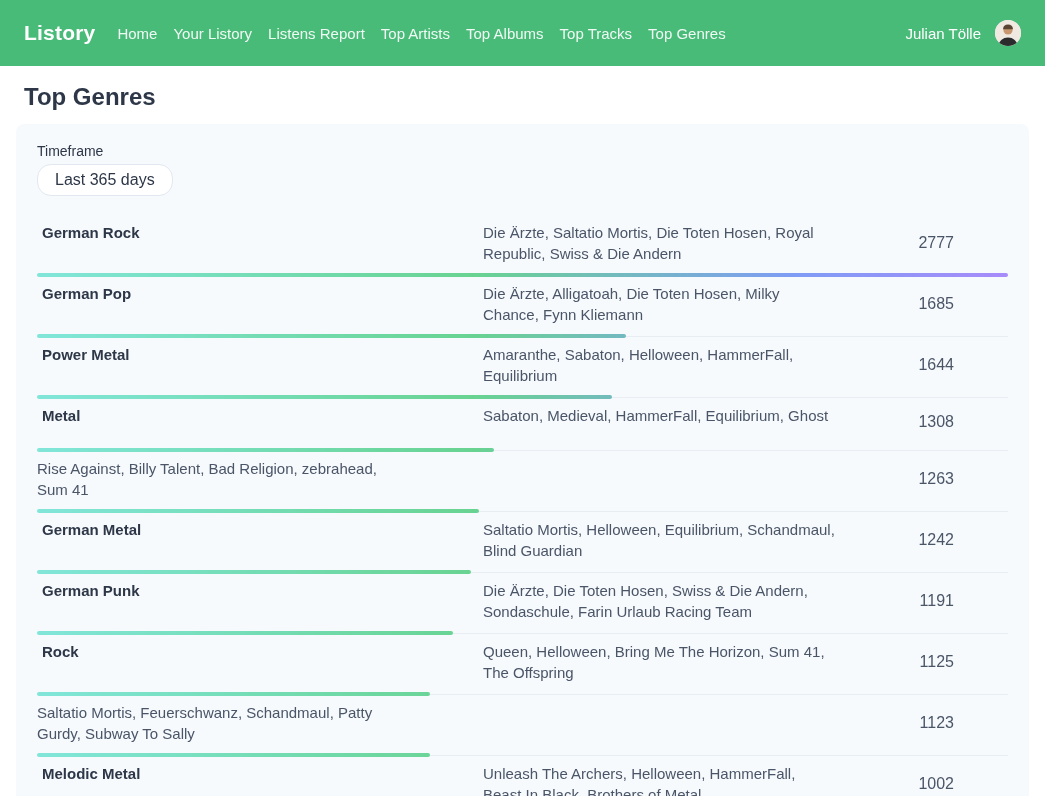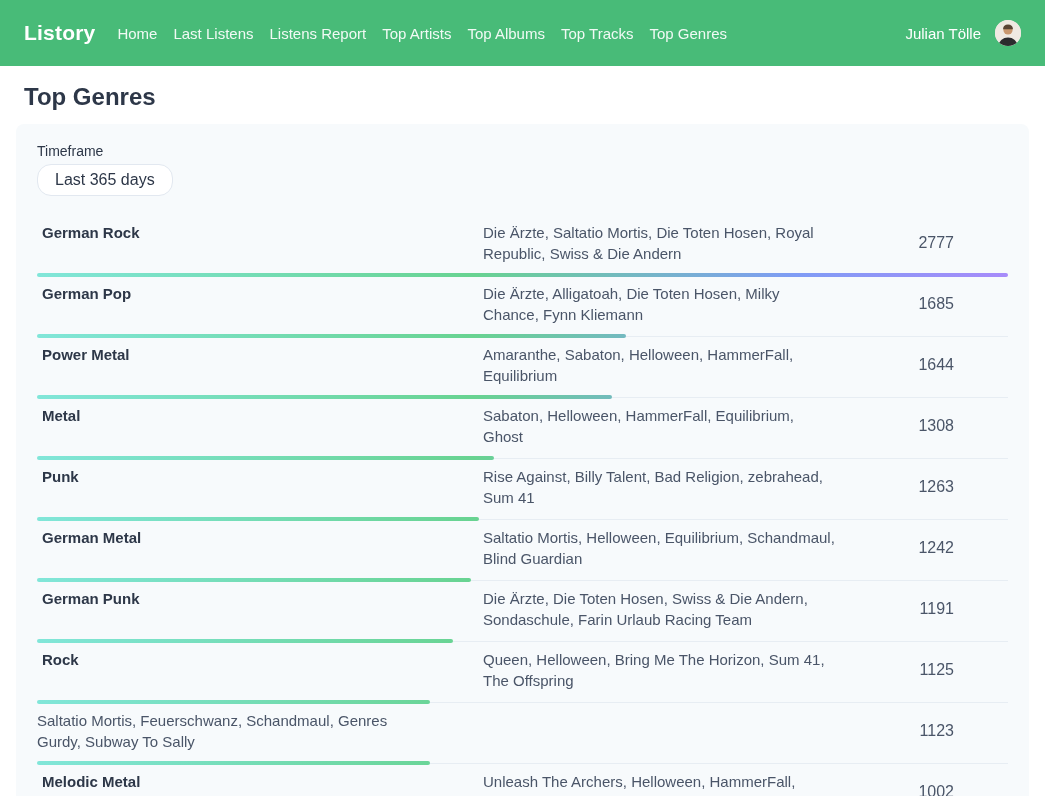--- a/index.html
+++ b/index.html
@@ -123,21 +123,21 @@
     z-index: 1;
   }
 </style>
 </head>
 <body>
 
 <nav class="navbar">
   <a href="#" class="brand">Listory</a>
   <div class="nav-links">
     <a href="#" class="nav-link">Home</a>
-    <a href="#" class="nav-link">Last Listens</a>
+    <a href="#" class="nav-link">Your Listory</a>
     <a href="#" class="nav-link">Listens Report</a>
     <a href="#" class="nav-link">Top Artists</a>
     <a href="#" class="nav-link">Top Albums</a>
     <a href="#" class="nav-link">Top Tracks</a>
     <a href="#" class="nav-link">Top Genres</a>
   </div>
   <div class="nav-spacer"></div>
   <span class="user-name">Julian Tölle</span>
   <div class="avatar">
     <svg width="26" height="26" viewBox="0 0 26 26">
@@ -174,27 +174,26 @@
 
     <div class="genre-row">
       <div class="cell-genre">Power Metal</div>
       <div class="cell-artists">Amaranthe, Sabaton, Helloween, HammerFall, Equilibrium</div>
       <div class="cell-count">1644</div>
       <div class="genre-bar" style="width: 59.2006%; background-image: linear-gradient(90deg, rgb(129, 230, 217) 0%, rgb(104, 211, 145) 45%, rgb(127, 156, 245) 78%, rgb(167, 139, 250) 100%); background-size: 168.917% 100%;"></div>
     </div>
 
     <div class="genre-row">
       <div class="cell-genre">Metal</div>
-      <div class="cell-artists">Sabaton, Helloween, HammerFall, Equilibrium, Ghost</div>
+      <div class="cell-artists">Sabaton, Medieval, HammerFall, Equilibrium, Ghost</div>
       <div class="cell-count">1308</div>
       <div class="genre-bar" style="width: 47.1012%; background-image: linear-gradient(90deg, rgb(129, 230, 217) 0%, rgb(104, 211, 145) 45%, rgb(127, 156, 245) 78%, rgb(167, 139, 250) 100%); background-size: 212.309% 100%;"></div>
     </div>
 
     <div class="genre-row">
-      <div class="cell-genre">Punk</div>
       <div class="cell-artists">Rise Against, Billy Talent, Bad Religion, zebrahead, Sum 41</div>
       <div class="cell-count">1263</div>
       <div class="genre-bar" style="width: 45.4807%; background-image: linear-gradient(90deg, rgb(129, 230, 217) 0%, rgb(104, 211, 145) 45%, rgb(127, 156, 245) 78%, rgb(167, 139, 250) 100%); background-size: 219.873% 100%;"></div>
     </div>
 
     <div class="genre-row">
       <div class="cell-genre">German Metal</div>
       <div class="cell-artists">Saltatio Mortis, Helloween, Equilibrium, Schandmaul, Blind Guardian</div>
       <div class="cell-count">1242</div>
       <div class="genre-bar" style="width: 44.7245%; background-image: linear-gradient(90deg, rgb(129, 230, 217) 0%, rgb(104, 211, 145) 45%, rgb(127, 156, 245) 78%, rgb(167, 139, 250) 100%); background-size: 223.591% 100%;"></div>
@@ -208,21 +207,21 @@
     </div>
 
     <div class="genre-row">
       <div class="cell-genre">Rock</div>
       <div class="cell-artists">Queen, Helloween, Bring Me The Horizon, Sum 41, The Offspring</div>
       <div class="cell-count">1125</div>
       <div class="genre-bar" style="width: 40.5113%; background-image: linear-gradient(90deg, rgb(129, 230, 217) 0%, rgb(104, 211, 145) 45%, rgb(127, 156, 245) 78%, rgb(167, 139, 250) 100%); background-size: 246.844% 100%;"></div>
     </div>
 
     <div class="genre-row">
-      <div class="cell-artists">Saltatio Mortis, Feuerschwanz, Schandmaul, Genres Gurdy, Subway To Sally</div>
+      <div class="cell-artists">Saltatio Mortis, Feuerschwanz, Schandmaul, Patty Gurdy, Subway To Sally</div>
       <div class="cell-count">1123</div>
       <div class="genre-bar" style="width: 40.4393%; background-image: linear-gradient(90deg, rgb(129, 230, 217) 0%, rgb(104, 211, 145) 45%, rgb(127, 156, 245) 78%, rgb(167, 139, 250) 100%); background-size: 247.284% 100%;"></div>
     </div>
 
     <div class="genre-row">
       <div class="cell-genre">Melodic Metal</div>
       <div class="cell-artists">Unleash The Archers, Helloween, HammerFall, Beast In Black, Brothers of Metal</div>
       <div class="cell-count">1002</div>
 
     </div>

